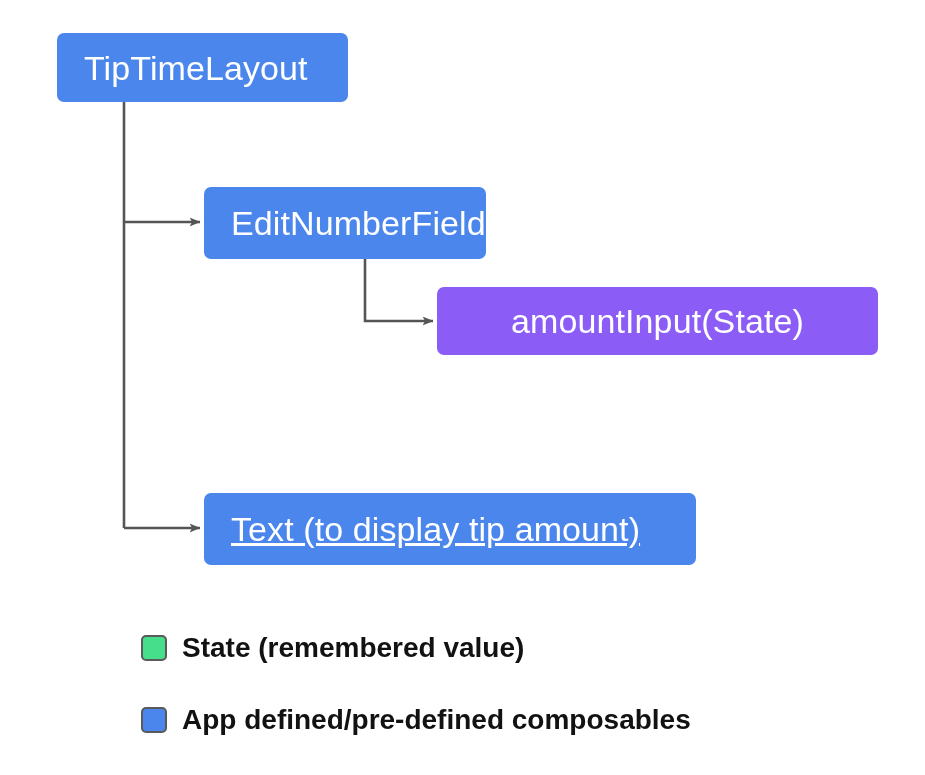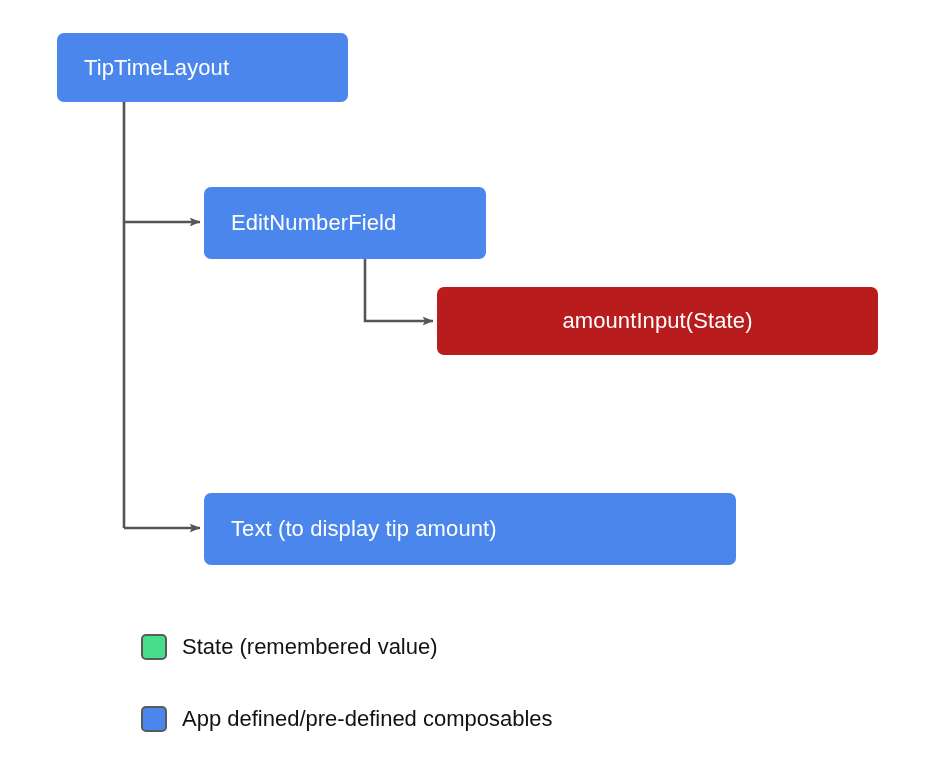--- a/index.html
+++ b/index.html
@@ -30,56 +30,57 @@
     height: 775px;
     pointer-events: none;
   }
   .node {
     position: absolute;
     box-sizing: border-box;
     border-radius: 7px;
     display: flex;
     align-items: center;
     color: #ffffff;
-    font-size: 22px;
+    font-size: 34px;
     line-height: 1;
     letter-spacing: 0.1px;
     white-space: nowrap;
   }
   .node-blue { background: #4a86ec; }
-  .node-green { background: #b91c1c; text-align: center; }
+  .node-green { background: #8b5cf6; text-align: center; }
   .node-left { justify-content: flex-start; padding-left: 27px; }
   .node-center { justify-content: center; }
 
   #node-tiptimelayout { left: 57px;  top: 33px;  width: 291px; height: 69px; }
   #node-editnumberfield { left: 204px; top: 187px; width: 282px; height: 72px; }
   #node-amountinput   { left: 437px; top: 287px; width: 441px; height: 68px; }
-  #node-text          { left: 204px; top: 493px; width: 532px; height: 72px; }
+  #node-text          { left: 204px; top: 493px; width: 492px; height: 72px; text-decoration: underline; }
 
   .legend {
     position: absolute;
     display: flex;
     align-items: center;
   }
   .legend-swatch {
     width: 26px;
     height: 26px;
     box-sizing: border-box;
     border: 2px solid #5a5a5a;
     border-radius: 5px;
     flex: 0 0 auto;
   }
   .legend-swatch.green { background: #46dd8b; }
   .legend-swatch.blue  { background: #4a86ec; }
   .legend-label {
     margin-left: 15px;
-    font-size: 22px;
+    font-size: 28px;
     line-height: 1;
     color: #121212;
     white-space: nowrap;
+    font-weight: bold;
   }
   #legend-state { left: 141px; top: 634px; }
   #legend-composables { left: 141px; top: 706px; align-items: center; }
 </style>
 </head>
 <body>
 
 <div id="canvas">
 
   <svg class="connectors" viewBox="0 0 925 775" width="925" height="775" xmlns="http://www.w3.org/2000/svg">

